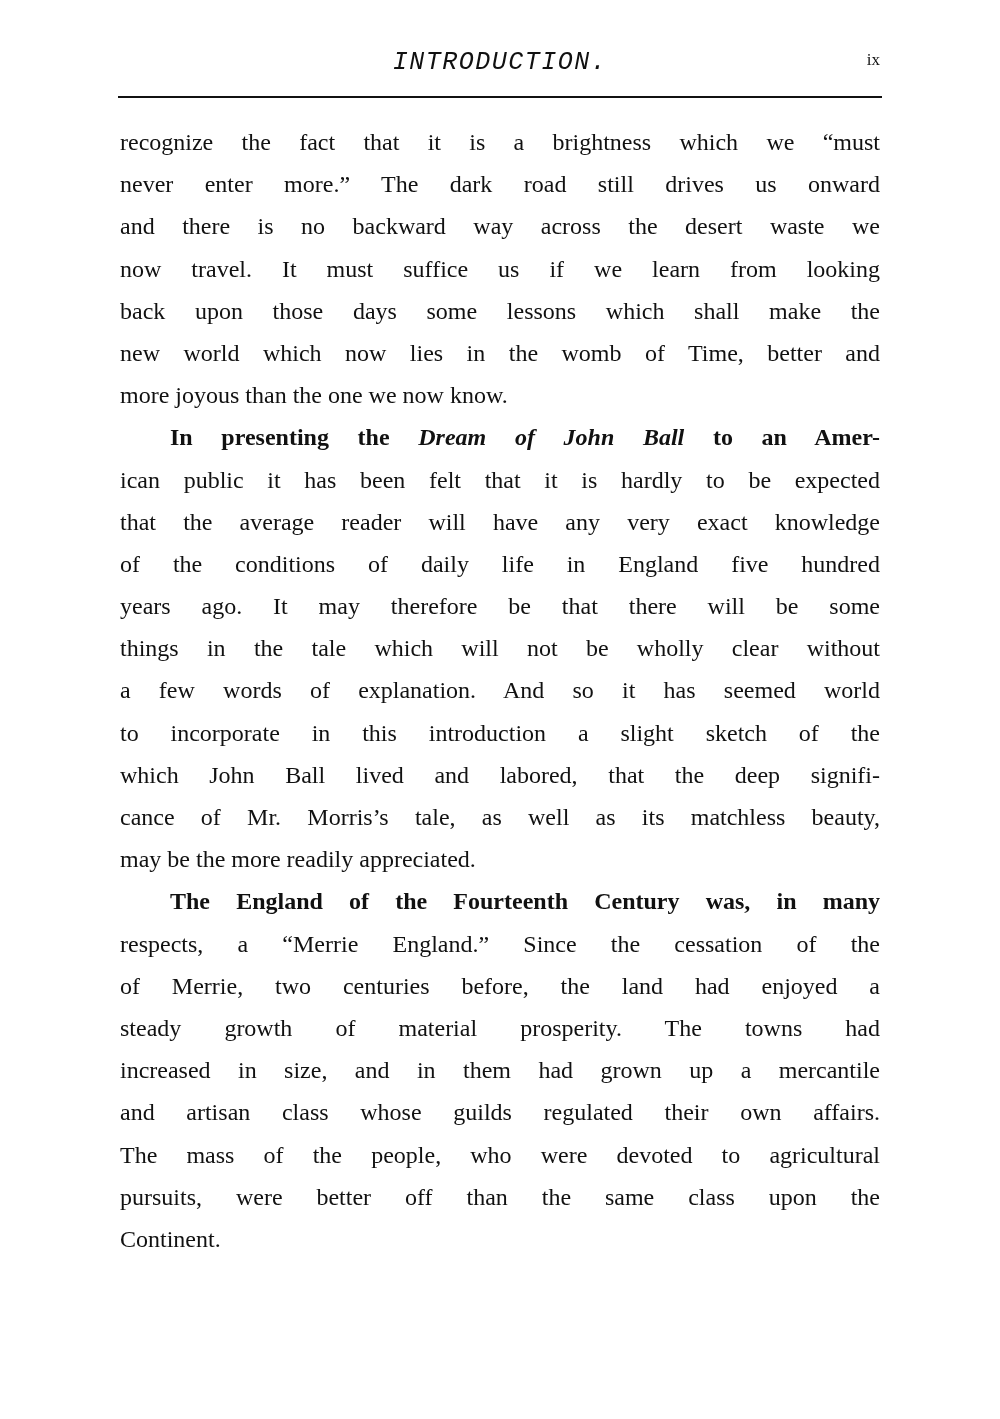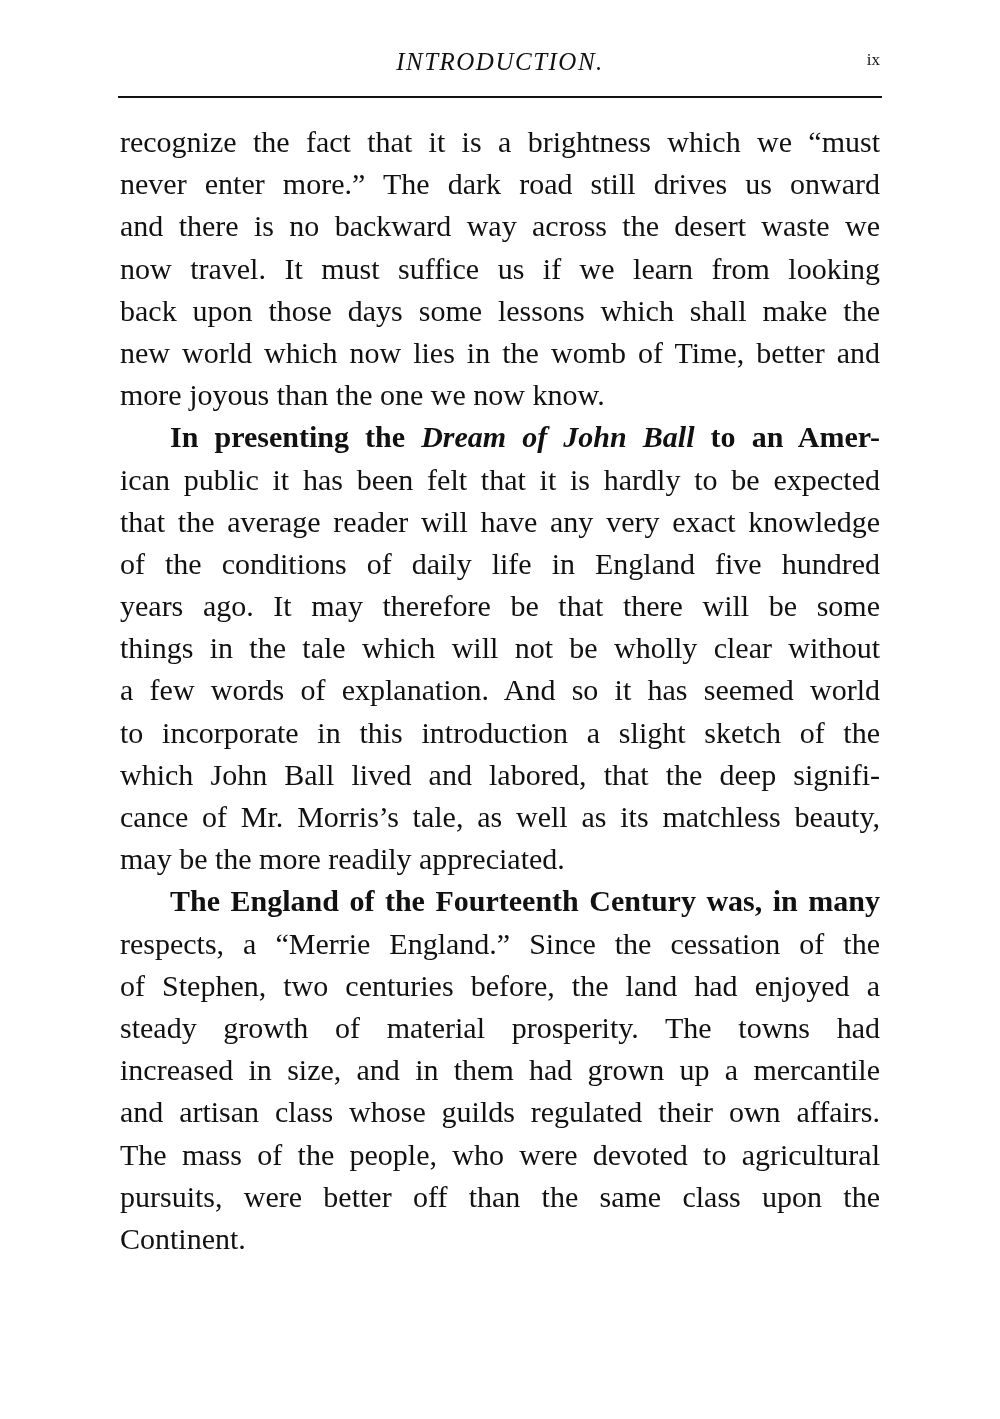--- a/index.html
+++ b/index.html
@@ -1,22 +1,22 @@
 <!DOCTYPE html>
 <html><head>
   <meta charset="utf-8">
   <style>
     html, body { margin: 0; padding: 0; background: #ffffff; }
     body { width: 1000px; height: 1419px; position: relative; overflow: hidden; font-family: "Liberation Serif", "DejaVu Serif", serif; color: #111; }
     .header { position: absolute; left: 120px; top: 48px; width: 760px; height: 36px; }
-    .running-title { position: absolute; left: 0; right: 0; top: 0; text-align: center; font-style: italic; font-size: 25px; letter-spacing: 1.5px; }
+    .running-title { position: absolute; left: 0; right: 0; top: 0; text-align: center; font-style: italic; font-size: 25px; letter-spacing: 1.5px; font-family: Liberation Mono, monospace; }
     .page-number { position: absolute; right: 0; top: 2px; font-size: 17px; }
     .rule { position: absolute; left: 118px; top: 96px; width: 764px; height: 2px; background: #111; }
     .body-text { position: absolute; left: 120px; top: 121px; width: 760px; }
-    .line { display: block; height: 42.2px; line-height: 42.2px; font-size: 30px; text-align: justify; text-align-last: justify; white-space: nowrap; }
+    .line { display: block; height: 42.2px; line-height: 42.2px; font-size: 24px; text-align: justify; text-align-last: justify; white-space: nowrap; }
     .line.last { text-align-last: left; }
     .line.indent { padding-left: 50px; font-weight: bold; }
     .line .it { font-style: italic; }
   </style>
 </head>
 <body>
 
 <div class="header">
   <span class="running-title">INTRODUCTION.</span>
   <span class="page-number">ix</span>
@@ -45,21 +45,21 @@
     <span class="line">a few words of explanation.  And so it has seemed world</span>
     <span class="line">to incorporate in this introduction a slight sketch of the</span>
     <span class="line">which John Ball lived and labored, that the deep signifi-</span>
     <span class="line">cance of Mr. Morris’s tale, as well as its matchless beauty,</span>
     <span class="line last">may be the more readily appreciated.</span>
   </div>
 
   <div>
     <span class="line indent">The England of the Fourteenth Century was, in many</span>
     <span class="line">respects, a “Merrie England.”  Since the cessation of the</span>
-    <span class="line">of Stephen, two centuries before, the land had enjoyed a</span>
+    <span class="line">of Merrie, two centuries before, the land had enjoyed a</span>
     <span class="line">steady growth of material prosperity.  The towns had</span>
     <span class="line">increased in size, and in them had grown up a mercantile</span>
     <span class="line">and artisan class whose guilds regulated their own affairs.</span>
     <span class="line">The mass of the people, who were devoted to agricultural</span>
     <span class="line">pursuits, were better off than the same class upon the</span>
     <span class="line last">Continent.</span>
   </div>
 </div>
 
 </body></html>

